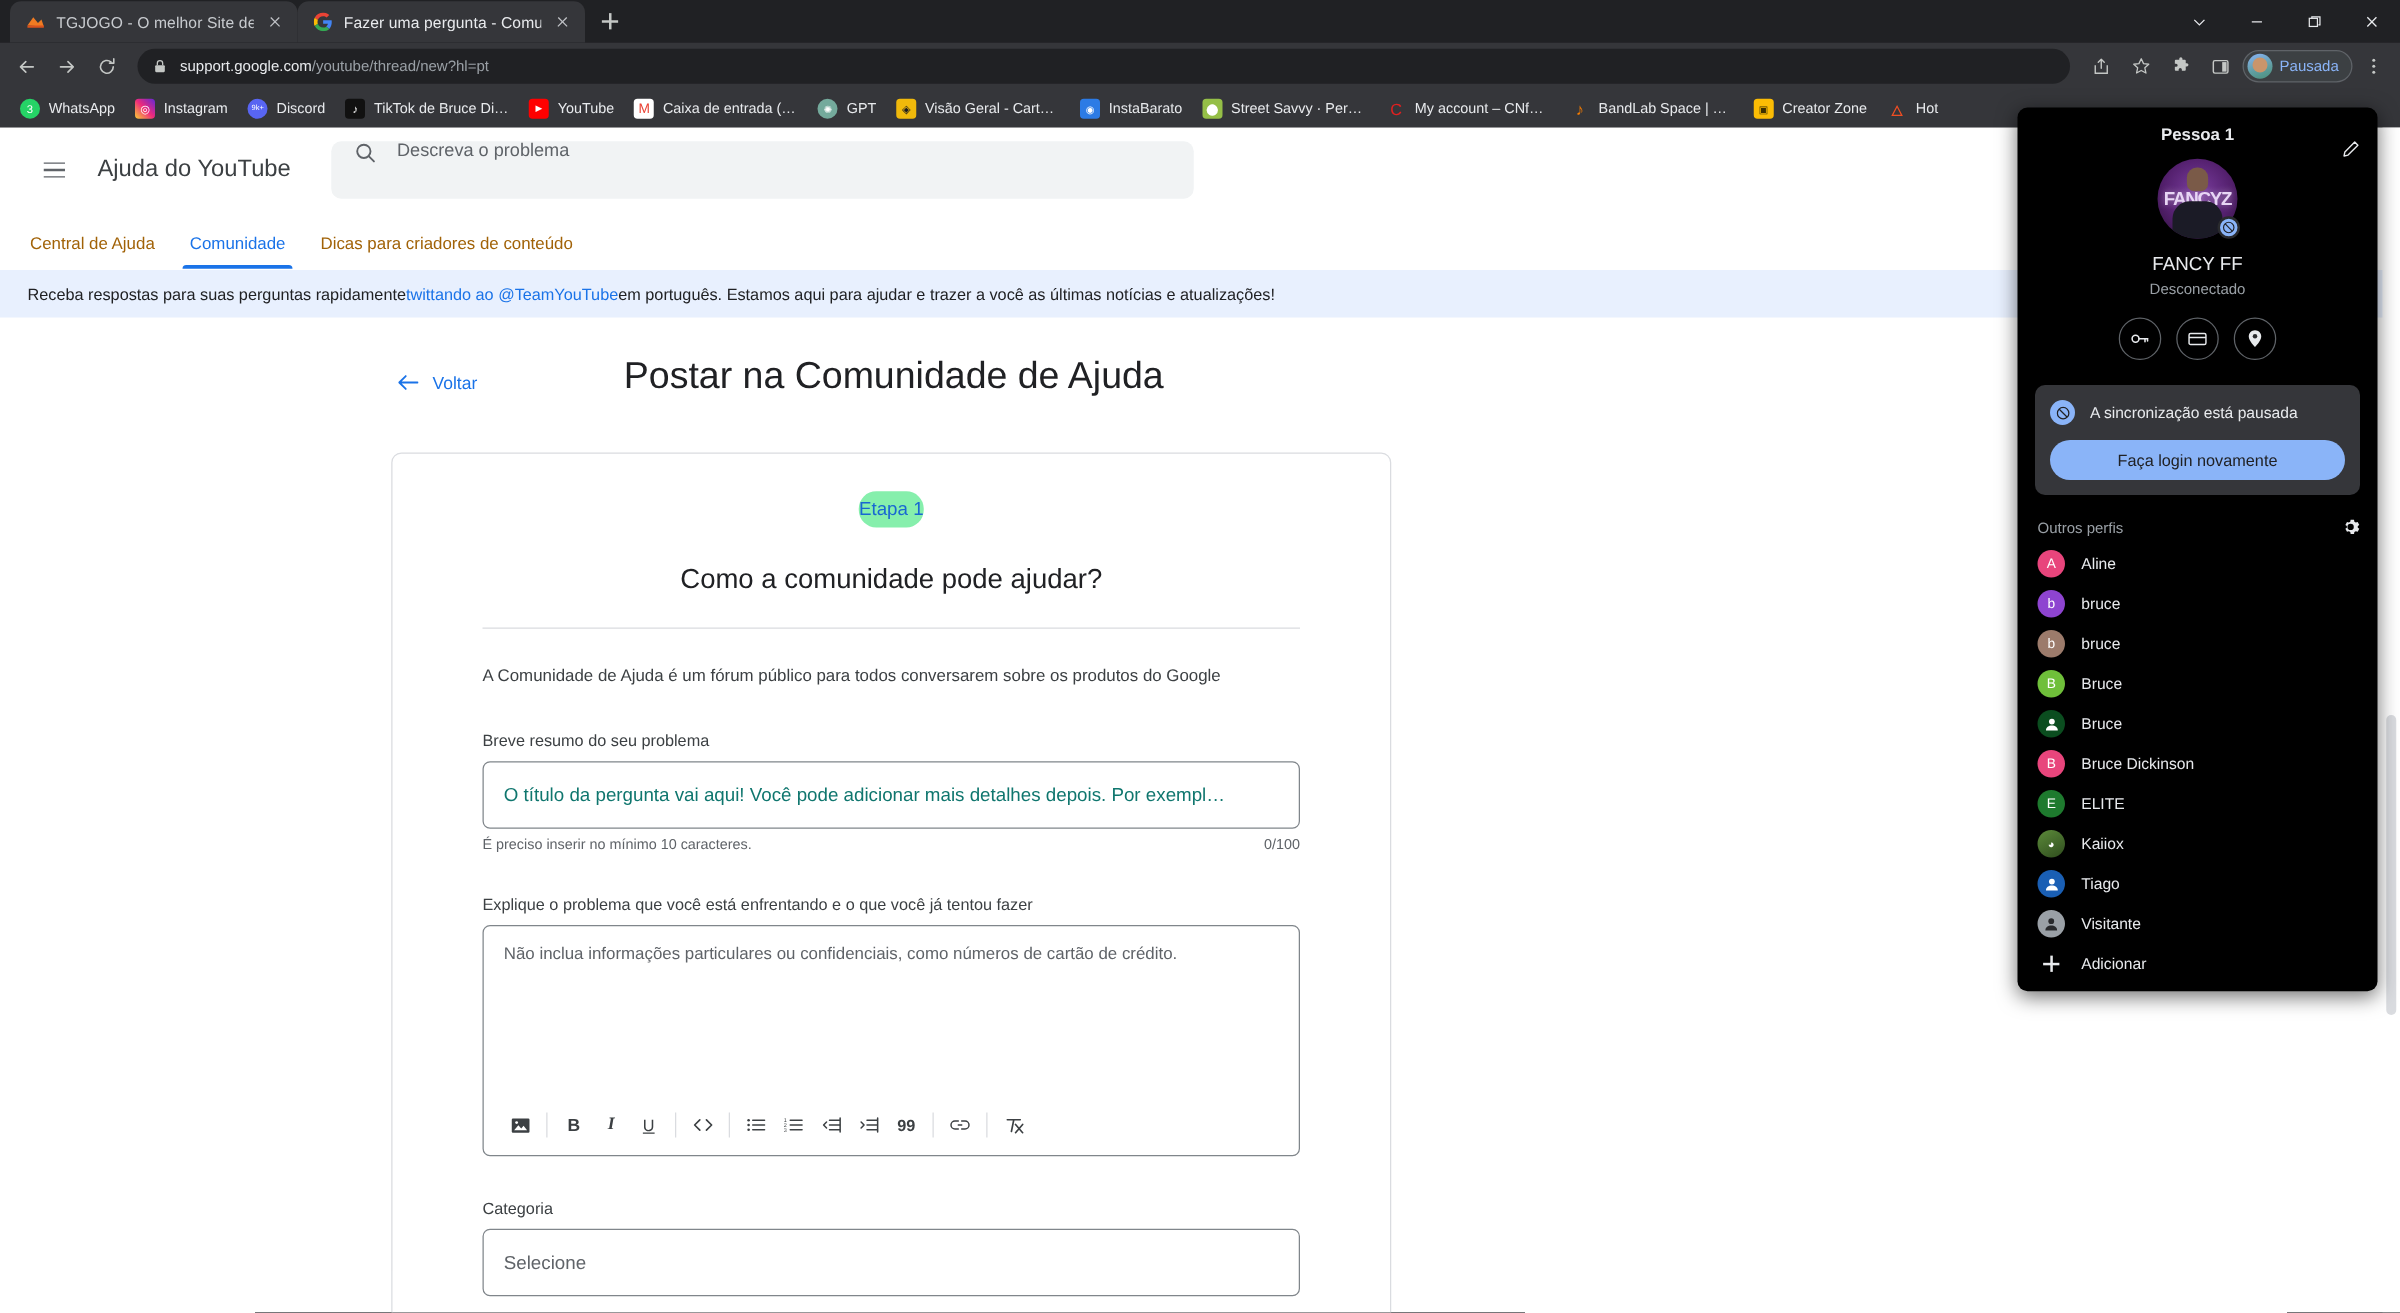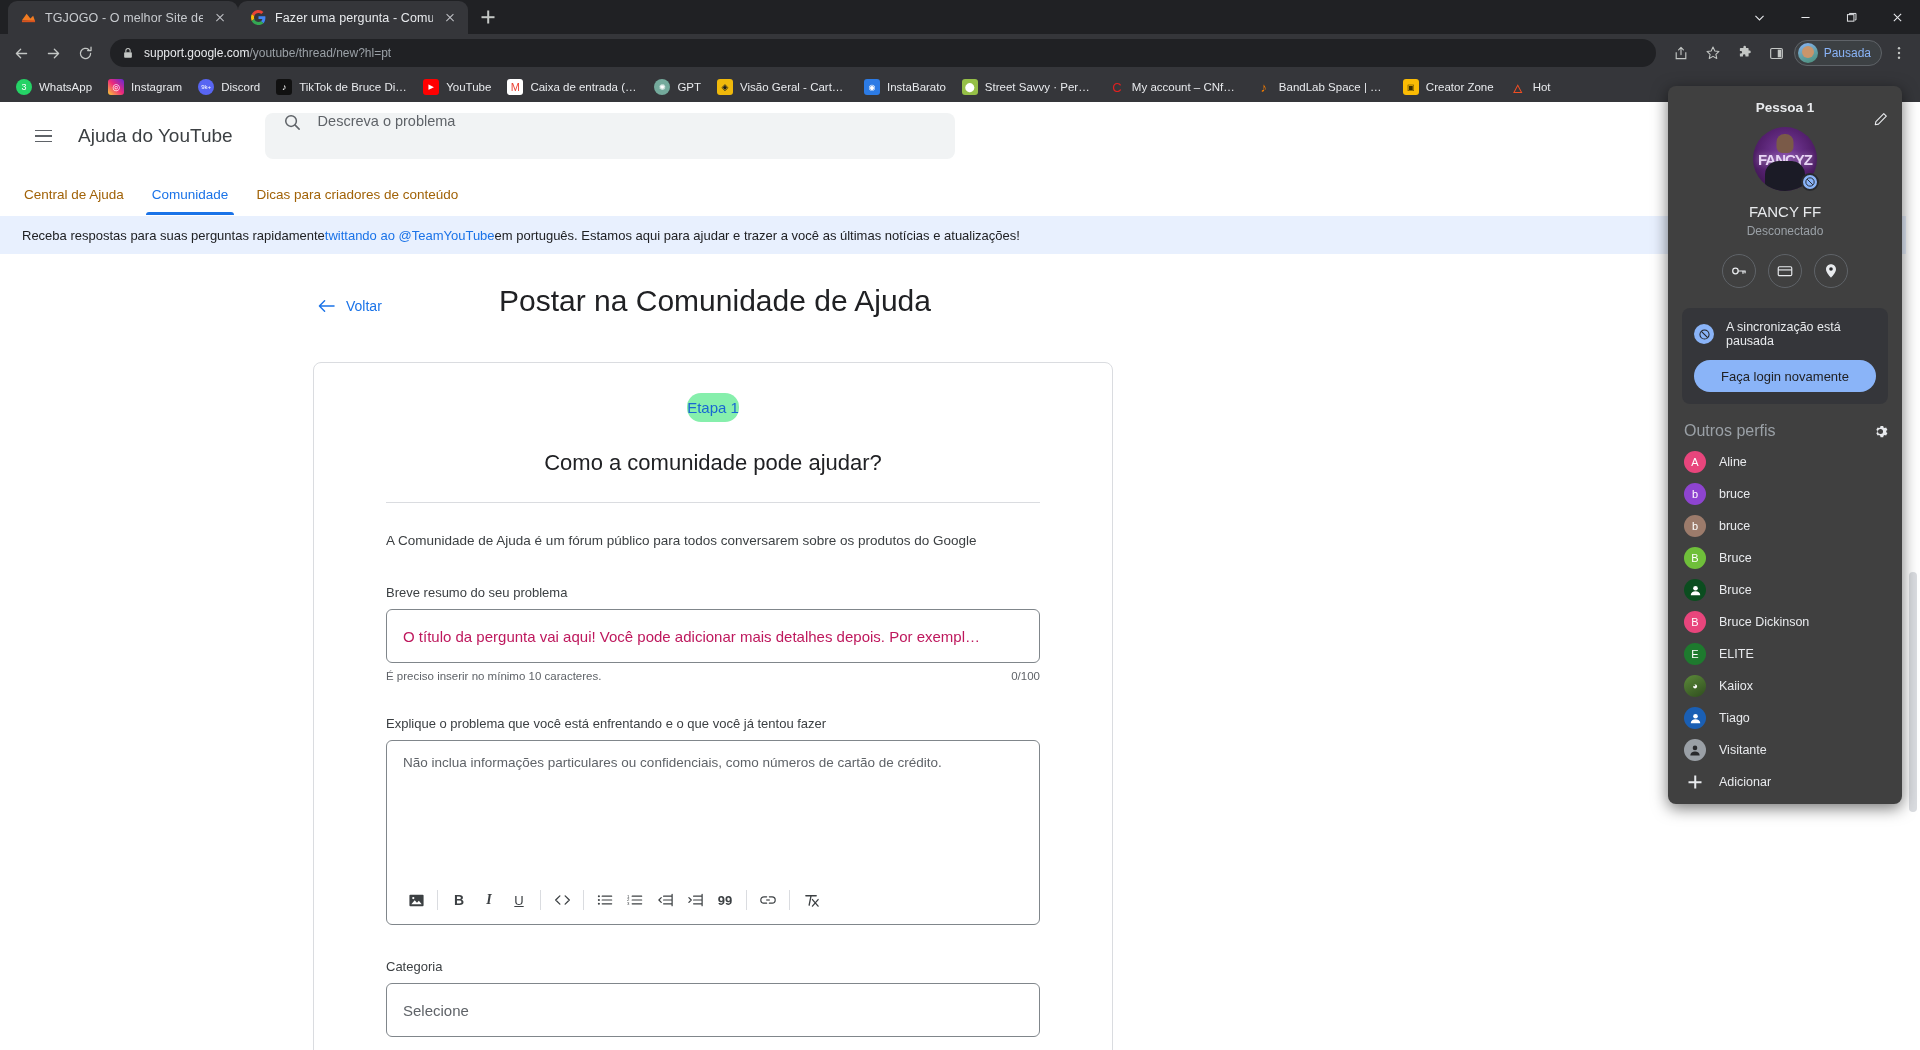--- a/index.html
+++ b/index.html
@@ -162,21 +162,21 @@
   }
   .divider { height: 1px; background: #dadce0; margin: 26px 72px 0 72px; }
   .card-desc {
     margin: 28px 72px 0 72px; font-size: 13.5px; color: #3c4043; line-height: 1.5;
   }
   .field { margin: 34px 72px 0 72px; }
   .field-label { font-size: 13px; color: #3c4043; margin-bottom: 9px; }
   .input-box {
     border: 1px solid #80868b; border-radius: 6px; height: 54px;
     display: flex; align-items: center; padding: 0 16px;
-    font-size: 15px; color: #be185d; overflow: hidden; white-space: nowrap;
+    font-size: 15px; color: #0f766e; overflow: hidden; white-space: nowrap;
   }
   .helper-row { display: flex; justify-content: space-between; margin-top: 7px; }
   .helper-row span { font-size: 11.5px; color: #5f6368; }
 
   .editor {
     border: 1px solid #80868b; border-radius: 6px; height: 185px;
     display: flex; flex-direction: column; position: relative;
   }
   .editor .ed-ph { padding: 14px 16px; font-size: 13.5px; color: #5f6368; }
   .ed-toolbar {
@@ -198,22 +198,22 @@
   .pg-scroll {
     position: absolute; right: 0; top: 0; width: 14px; height: 948px; background: #fff;
   }
   .pg-scroll .thumb {
     position: absolute; right: 3px; top: 470px; width: 8px; height: 240px;
     background: #dadce0; border-radius: 4px;
   }
 
   
   .flyout {
-    position: absolute; right: 18px; top: 86px; width: 234px;
-    background: #404040; border-radius: 8px; box-shadow: 0 4px 16px rgba(0,0,0,.55);
+    position: absolute; right: 18px; top: 86px; width: 288px;
+    background: #000000; border-radius: 8px; box-shadow: 0 4px 16px rgba(0,0,0,.55);
     padding: 0 0 6px 0; overflow: hidden; z-index: 50;
   }
   .fly-head { text-align:center; padding: 14px 0 0 0; position: relative; }
   .fly-head .fly-title { font-size: 13.5px; color: #e8eaed; font-weight: 700; }
   .fly-edit { position: absolute; right: 14px; top: 26px; color:#e8eaed; }
   .fly-avatar-wrap {
     margin: 12px auto 0 auto; width: 64px; height: 64px; position: relative;
   }
   .fly-avatar {
     width: 64px; height: 64px; border-radius: 50%;
@@ -256,21 +256,21 @@
   .sync-text { font-size: 12.5px; color: #e8eaed; }
   .sync-btn {
     margin-top: 12px; height: 32px; background: #8ab4f8; color: #202124;
     border-radius: 16px; display:flex; align-items:center; justify-content:center;
     font-size: 13px;
   }
   .other-head {
     display:flex; align-items:center; justify-content:space-between;
     padding: 18px 14px 6px 16px;
   }
-  .other-head .oh-title { font-size: 16px; color: #9aa0a6; }
+  .other-head .oh-title { font-size: 12px; color: #9aa0a6; }
   .other-head .oh-gear { color:#e8eaed; }
   .prow {
     display:flex; align-items:center; gap: 13px; padding: 5px 16px; height: 32px;
   }
   .prow .pav {
     width: 22px; height: 22px; border-radius: 50%; flex: 0 0 22px;
     display:flex; align-items:center; justify-content:center;
     font-size: 11px; color:#fff; font-weight: 500;
   }
   .prow .plabel { font-size: 12.5px; color: #e8eaed; }

